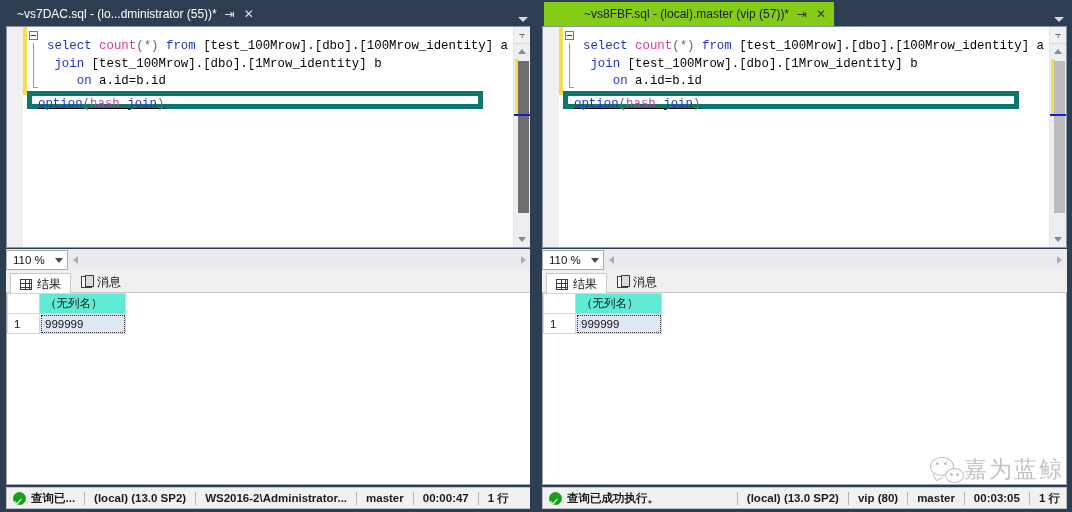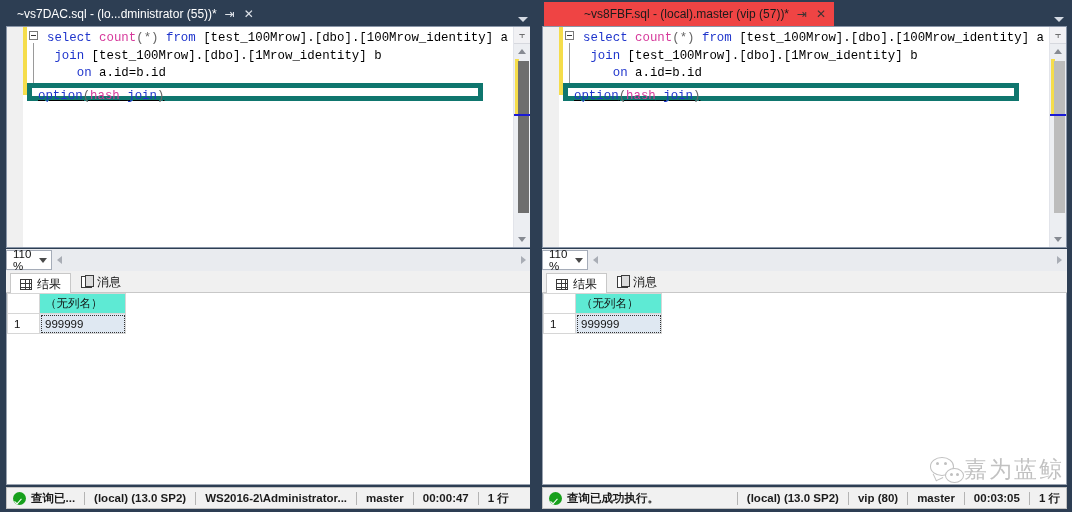--- a/index.html
+++ b/index.html
@@ -42,21 +42,21 @@
     padding: 0 7px 0 9px;
     display: flex;
     align-items: center;
     gap: 7px;
     font-size: 12px;
     line-height: 24px;
     white-space: nowrap;
     cursor: pointer;
   }
   .tab-left  { background: #2d3e53; color: #ffffff; }
-  .tab-right { background: #ef4444; color: #1b1b1b; padding-left: 40px; }
+  .tab-right { background: #84cc16; color: #1b1b1b; padding-left: 40px; }
   .tab-title { font-size: 12px; }
   .tab-pin, .tab-close {
     font-size: 12px;
     line-height: 1;
     opacity: .95;
     cursor: pointer;
     padding: 0 1px;
   }
   .tab-left .tab-pin, .tab-left .tab-close { color: #e8ecf2; }
   .tab-right .tab-pin, .tab-right .tab-close { color: #333; }
@@ -91,21 +91,21 @@
     background: #f5dd4b;
     flex: 0 0 4px;
     height: 68px;
   }
   .code-area {
     flex: 1;
     position: relative;
     font-family: "Liberation Mono", "DejaVu Sans Mono", monospace;
     font-size: 12.4px;
     line-height: 17.5px;
-    padding-top: 3px;
+    padding-top: 11px;
     overflow: hidden;
     background: #fff;
   }
   .code-line {
     white-space: pre;
     height: 17.5px;
     padding-left: 20px;
     position: relative;
     color: #000;
   }
@@ -205,21 +205,21 @@
   
   .zoom-row {
     flex: 0 0 22px;
     margin: 1px 5px 0 6px;
     display: flex;
     align-items: center;
     background: #e9ebef;
     position: relative;
   }
   .zoom-combo {
-    width: 46px; height: 20px;
+    width: 62px; height: 20px;
     background: #fff;
     border: 1px solid #a5acb8;
     display: flex; align-items: center;
     justify-content: space-between;
     padding: 0 4px 0 6px;
     font-size: 11.5px;
     color: #111;
     cursor: pointer;
   }
   .zoom-combo .caret {

